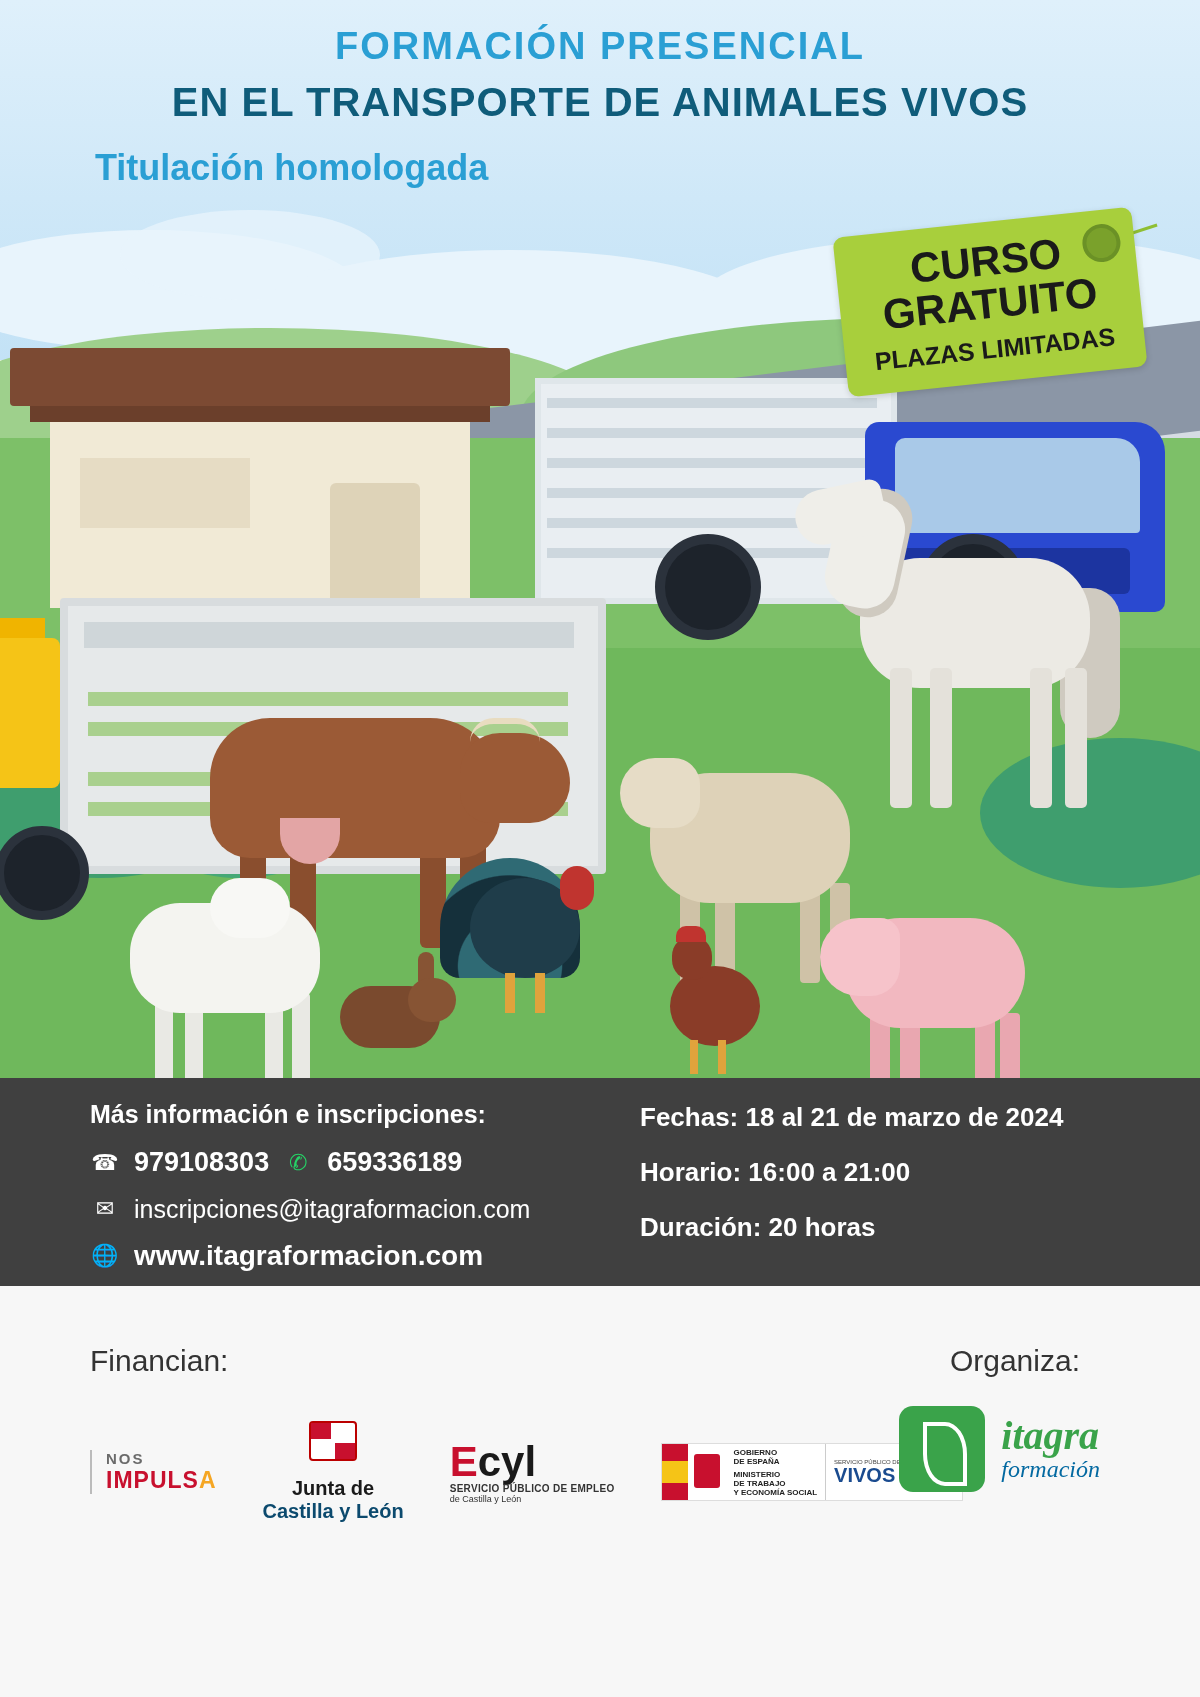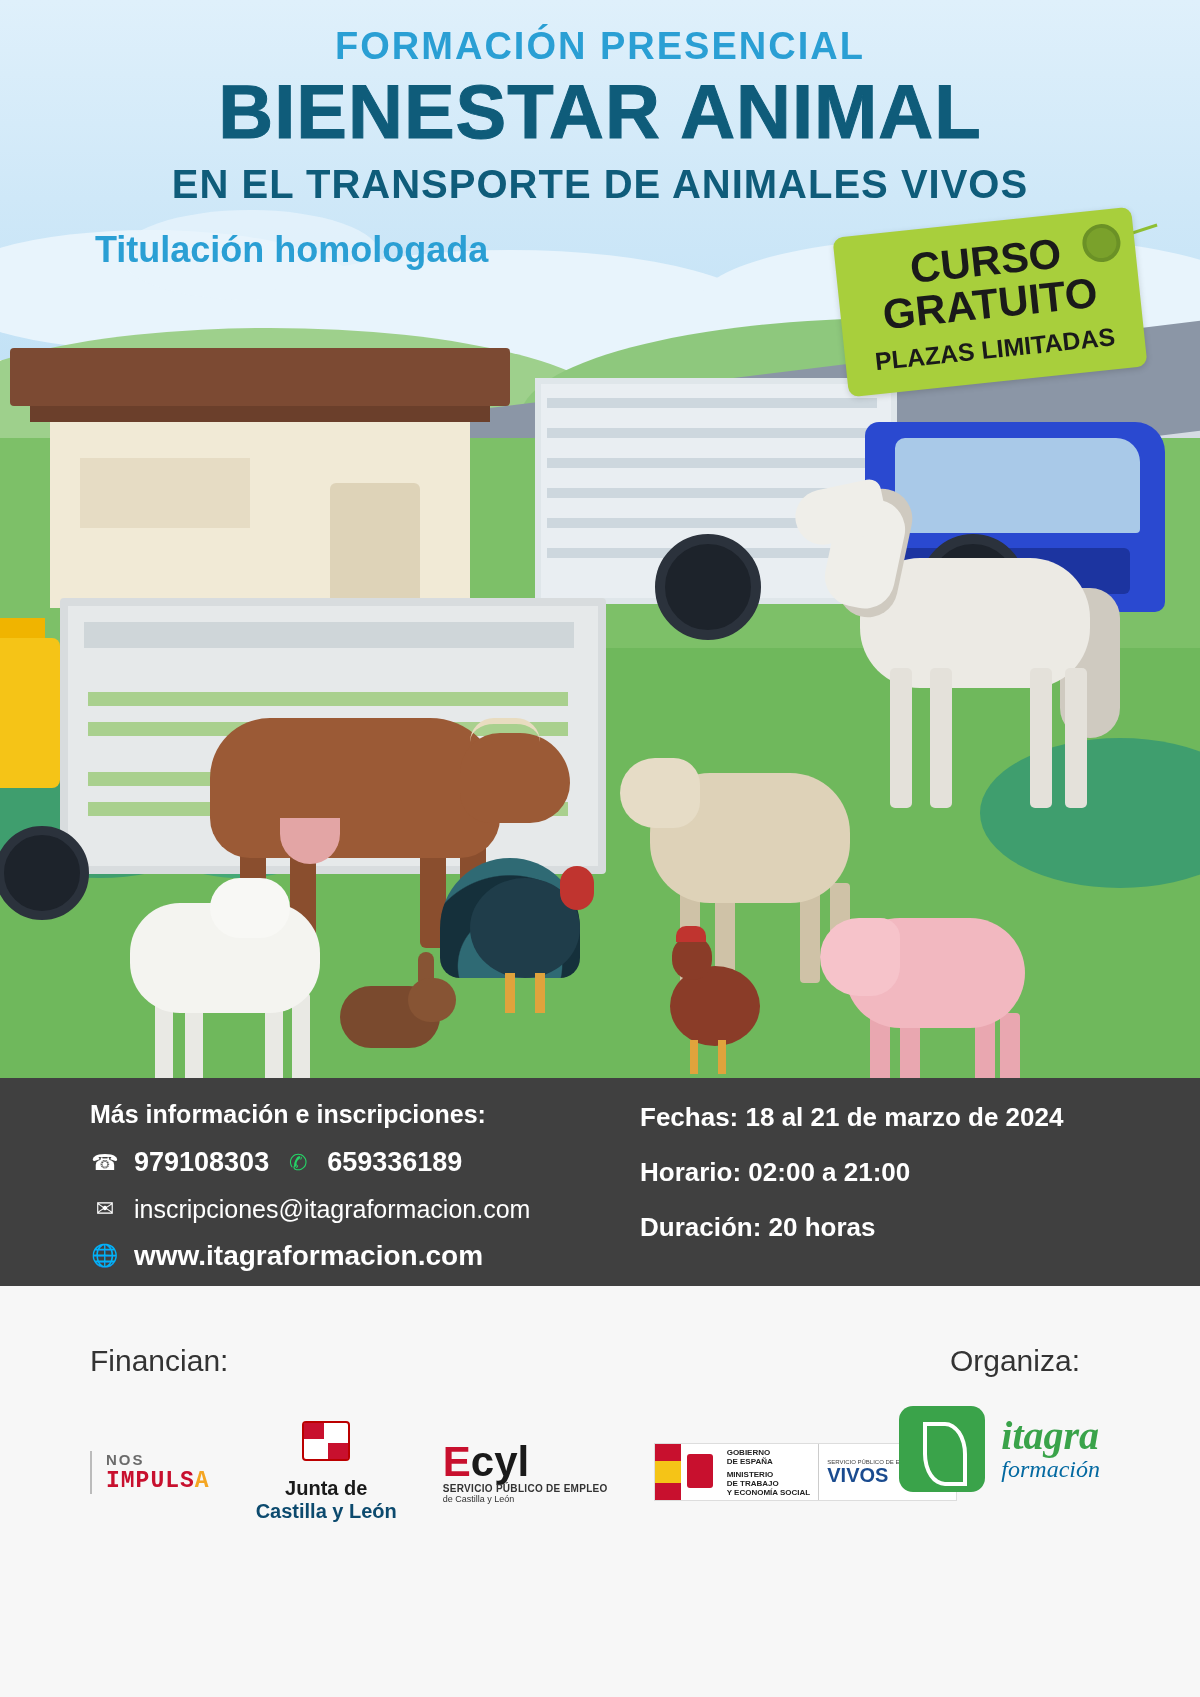--- a/index.html
+++ b/index.html
@@ -171,21 +171,21 @@
   
   .footer{position:absolute;left:0;top:1286px;width:1200px;height:411px;background:#f7f7f7;}
   .fin-label{position:absolute;left:90px;top:58px;font-size:30px;color:#333;}
   .org-label{position:absolute;right:120px;top:58px;font-size:30px;color:#333;}
 
   .logos{position:absolute;left:90px;top:135px;display:flex;align-items:center;gap:46px;}
   .logo{display:flex;align-items:center;}
 
   .nosimpulsa{font-family:"Liberation Sans",sans-serif;border-left:2px solid #bbb;padding-left:14px;}
   .nos{font-size:15px;color:#6b6b6b;letter-spacing:2px;font-weight:700;}
-  .impulsa{font-size:23px;color:#c8102e;font-weight:800;letter-spacing:1px;font-family:Liberation Mono, monospace;}
+  .impulsa{font-size:23px;color:#c8102e;font-weight:800;letter-spacing:1px;}
   .impulsa span{color:#f5a623;}
 
   .jcyl{display:flex;flex-direction:column;align-items:center;}
   .jcyl-crest{width:44px;height:36px;background:#fff;border:2px solid #b00;border-radius:4px;position:relative;}
   .jcyl-crest:before{content:"";position:absolute;left:0;top:0;width:20px;height:16px;background:#c8102e;}
   .jcyl-crest:after{content:"";position:absolute;right:0;bottom:0;width:20px;height:16px;background:#c8102e;}
   .jcyl-t1{font-size:20px;font-weight:700;color:#1a1a1a;margin-top:16px;}
   .jcyl-t2{font-size:20px;font-weight:700;color:#0c4a6e;}
 
   .ecyl{display:flex;flex-direction:column;align-items:flex-start;}
@@ -217,21 +217,20 @@
 
   <div class="sky">
     <div class="cloud c1"></div>
     <div class="cloud c4"></div>
     <div class="cloud c2"></div>
     <div class="cloud c3"></div>
   </div>
 
   <div class="header-text">
     <div class="t-pre">FORMACIÓN PRESENCIAL</div>
-    <div class="t-main">BIENESTAR ANIMAL</div>
     <div class="t-sub">EN EL TRANSPORTE DE ANIMALES VIVOS</div>
     <div class="t-hom">Titulación homologada</div>
   </div>
 
   <div class="tag-wrap">
     <div class="tag-string"></div>
     <div class="tag">
       <div class="hole"></div>
       <div class="tag-l1">CURSO</div>
       <div class="tag-l2">GRATUITO</div>
@@ -377,21 +376,21 @@
       </div>
 
       <div class="info-row big">
         <span class="ic">🌐</span>
         <span>www.itagraformacion.com</span>
       </div>
     </div>
 
     <div class="info-right">
       <div class="line">Fechas: 18 al 21 de marzo de 2024</div>
-      <div class="line">Horario: 02:00 a 21:00</div>
+      <div class="line">Horario: 16:00 a 21:00</div>
       <div class="line">Duración: 20 horas</div>
     </div>
   </div>
 
   <div class="footer">
     <div class="fin-label">Financian:</div>
     <div class="org-label">Organiza:</div>
 
     <div class="logos">
 

